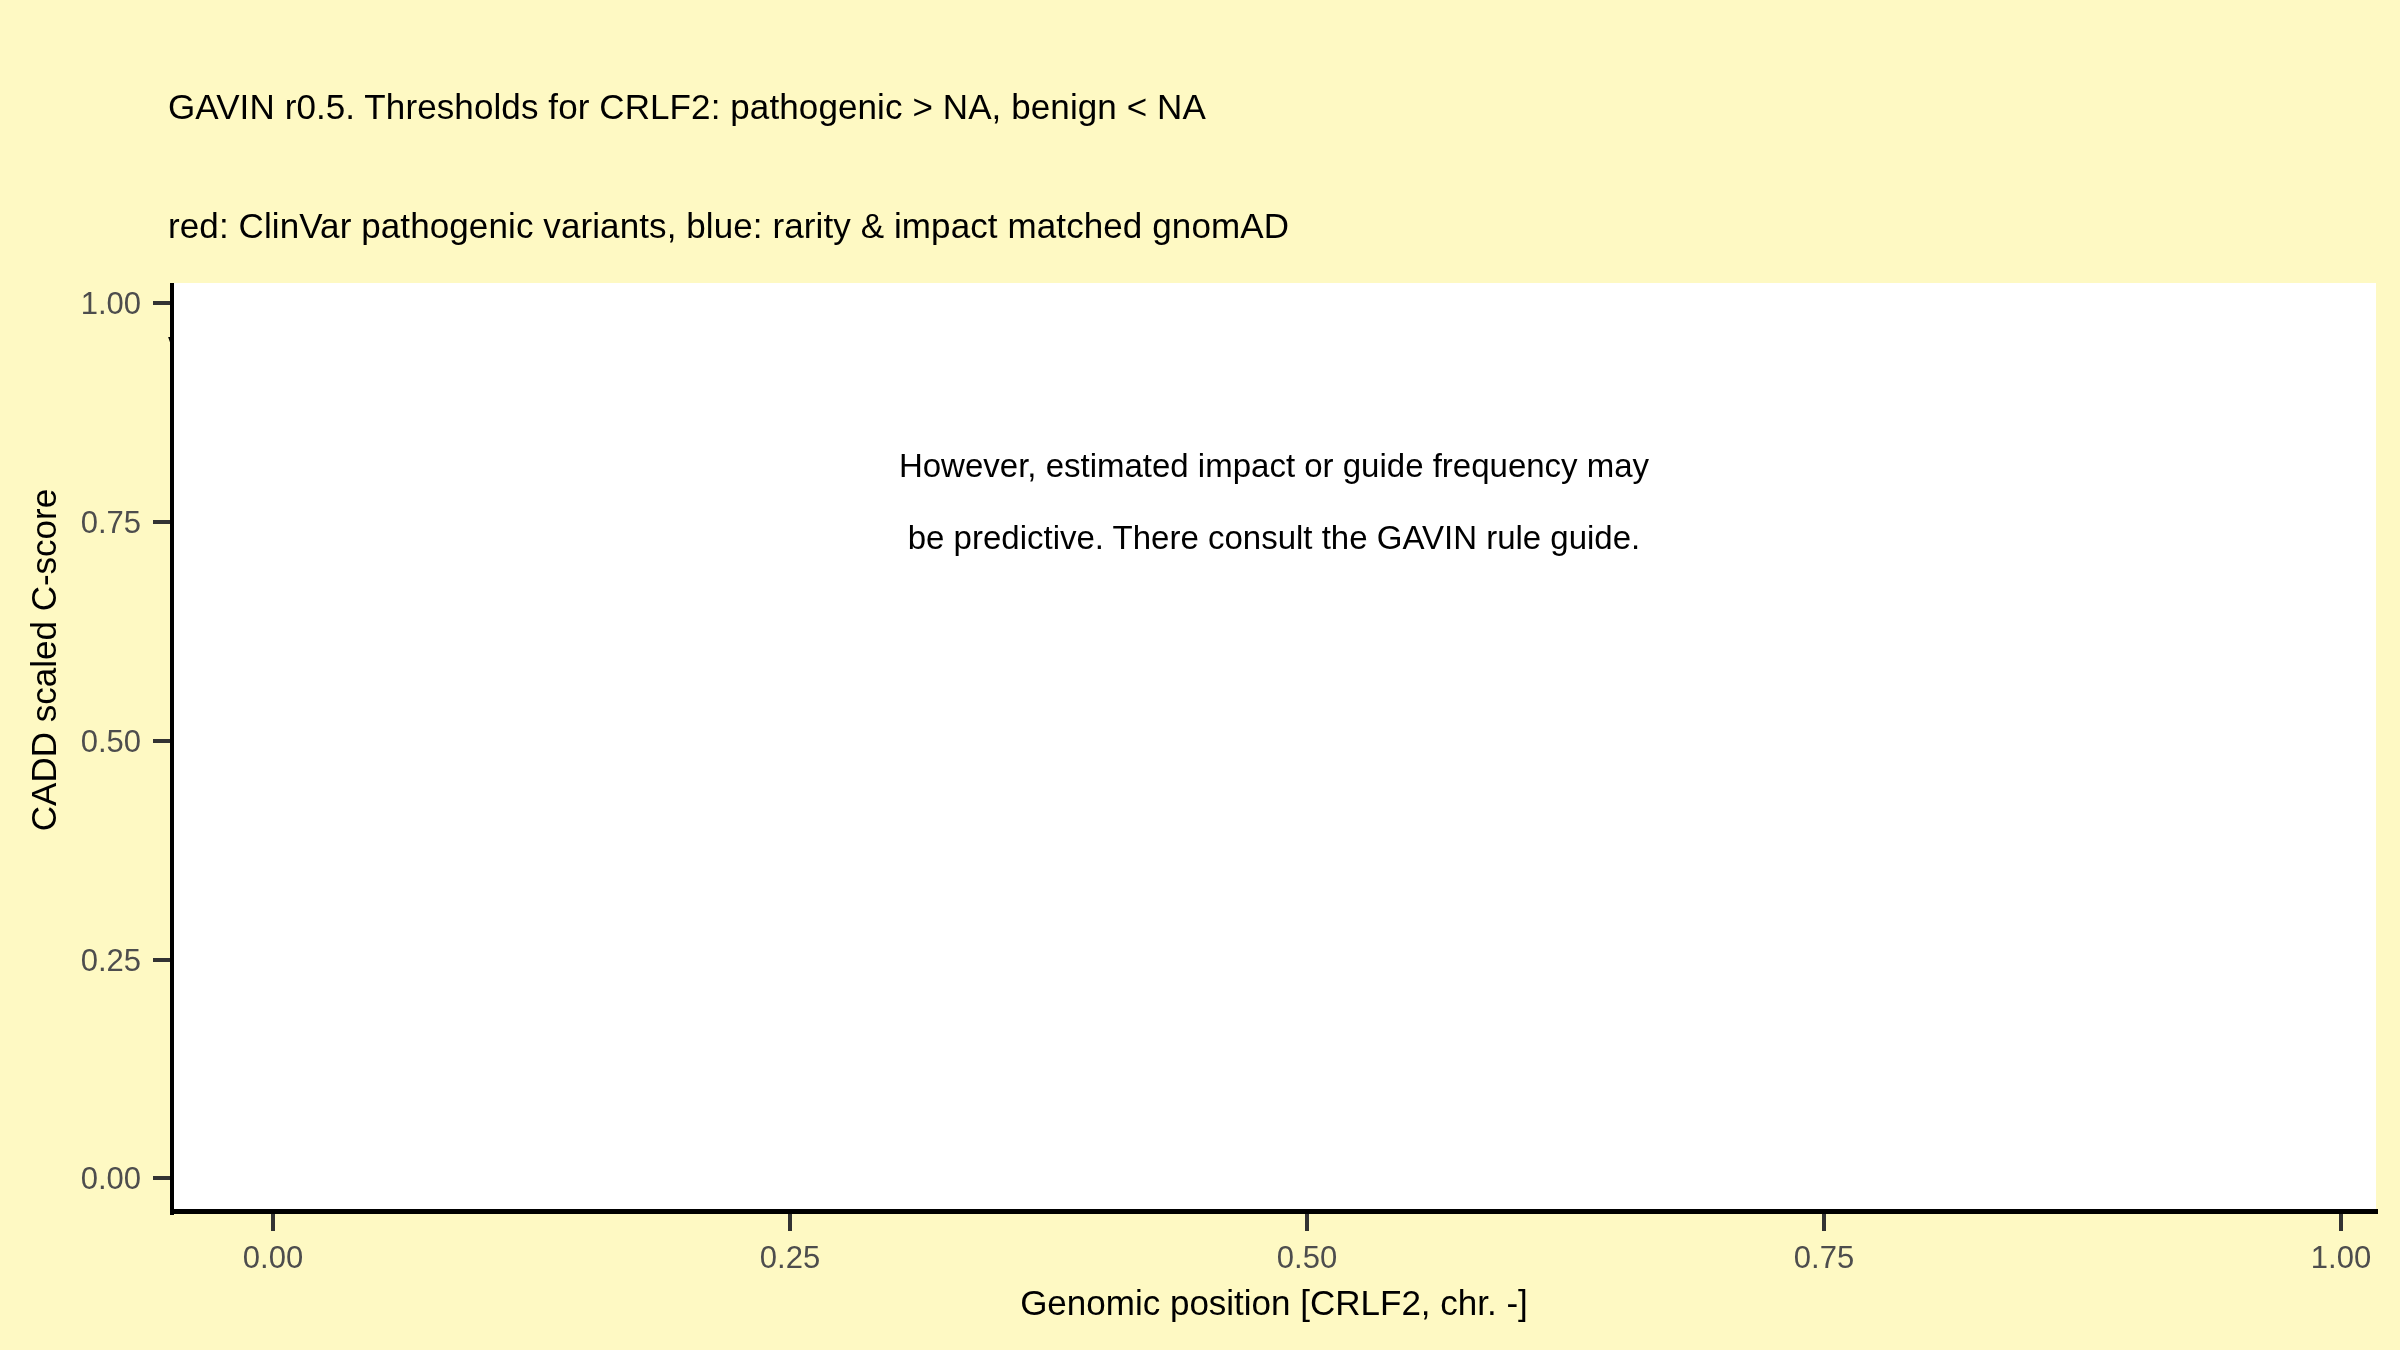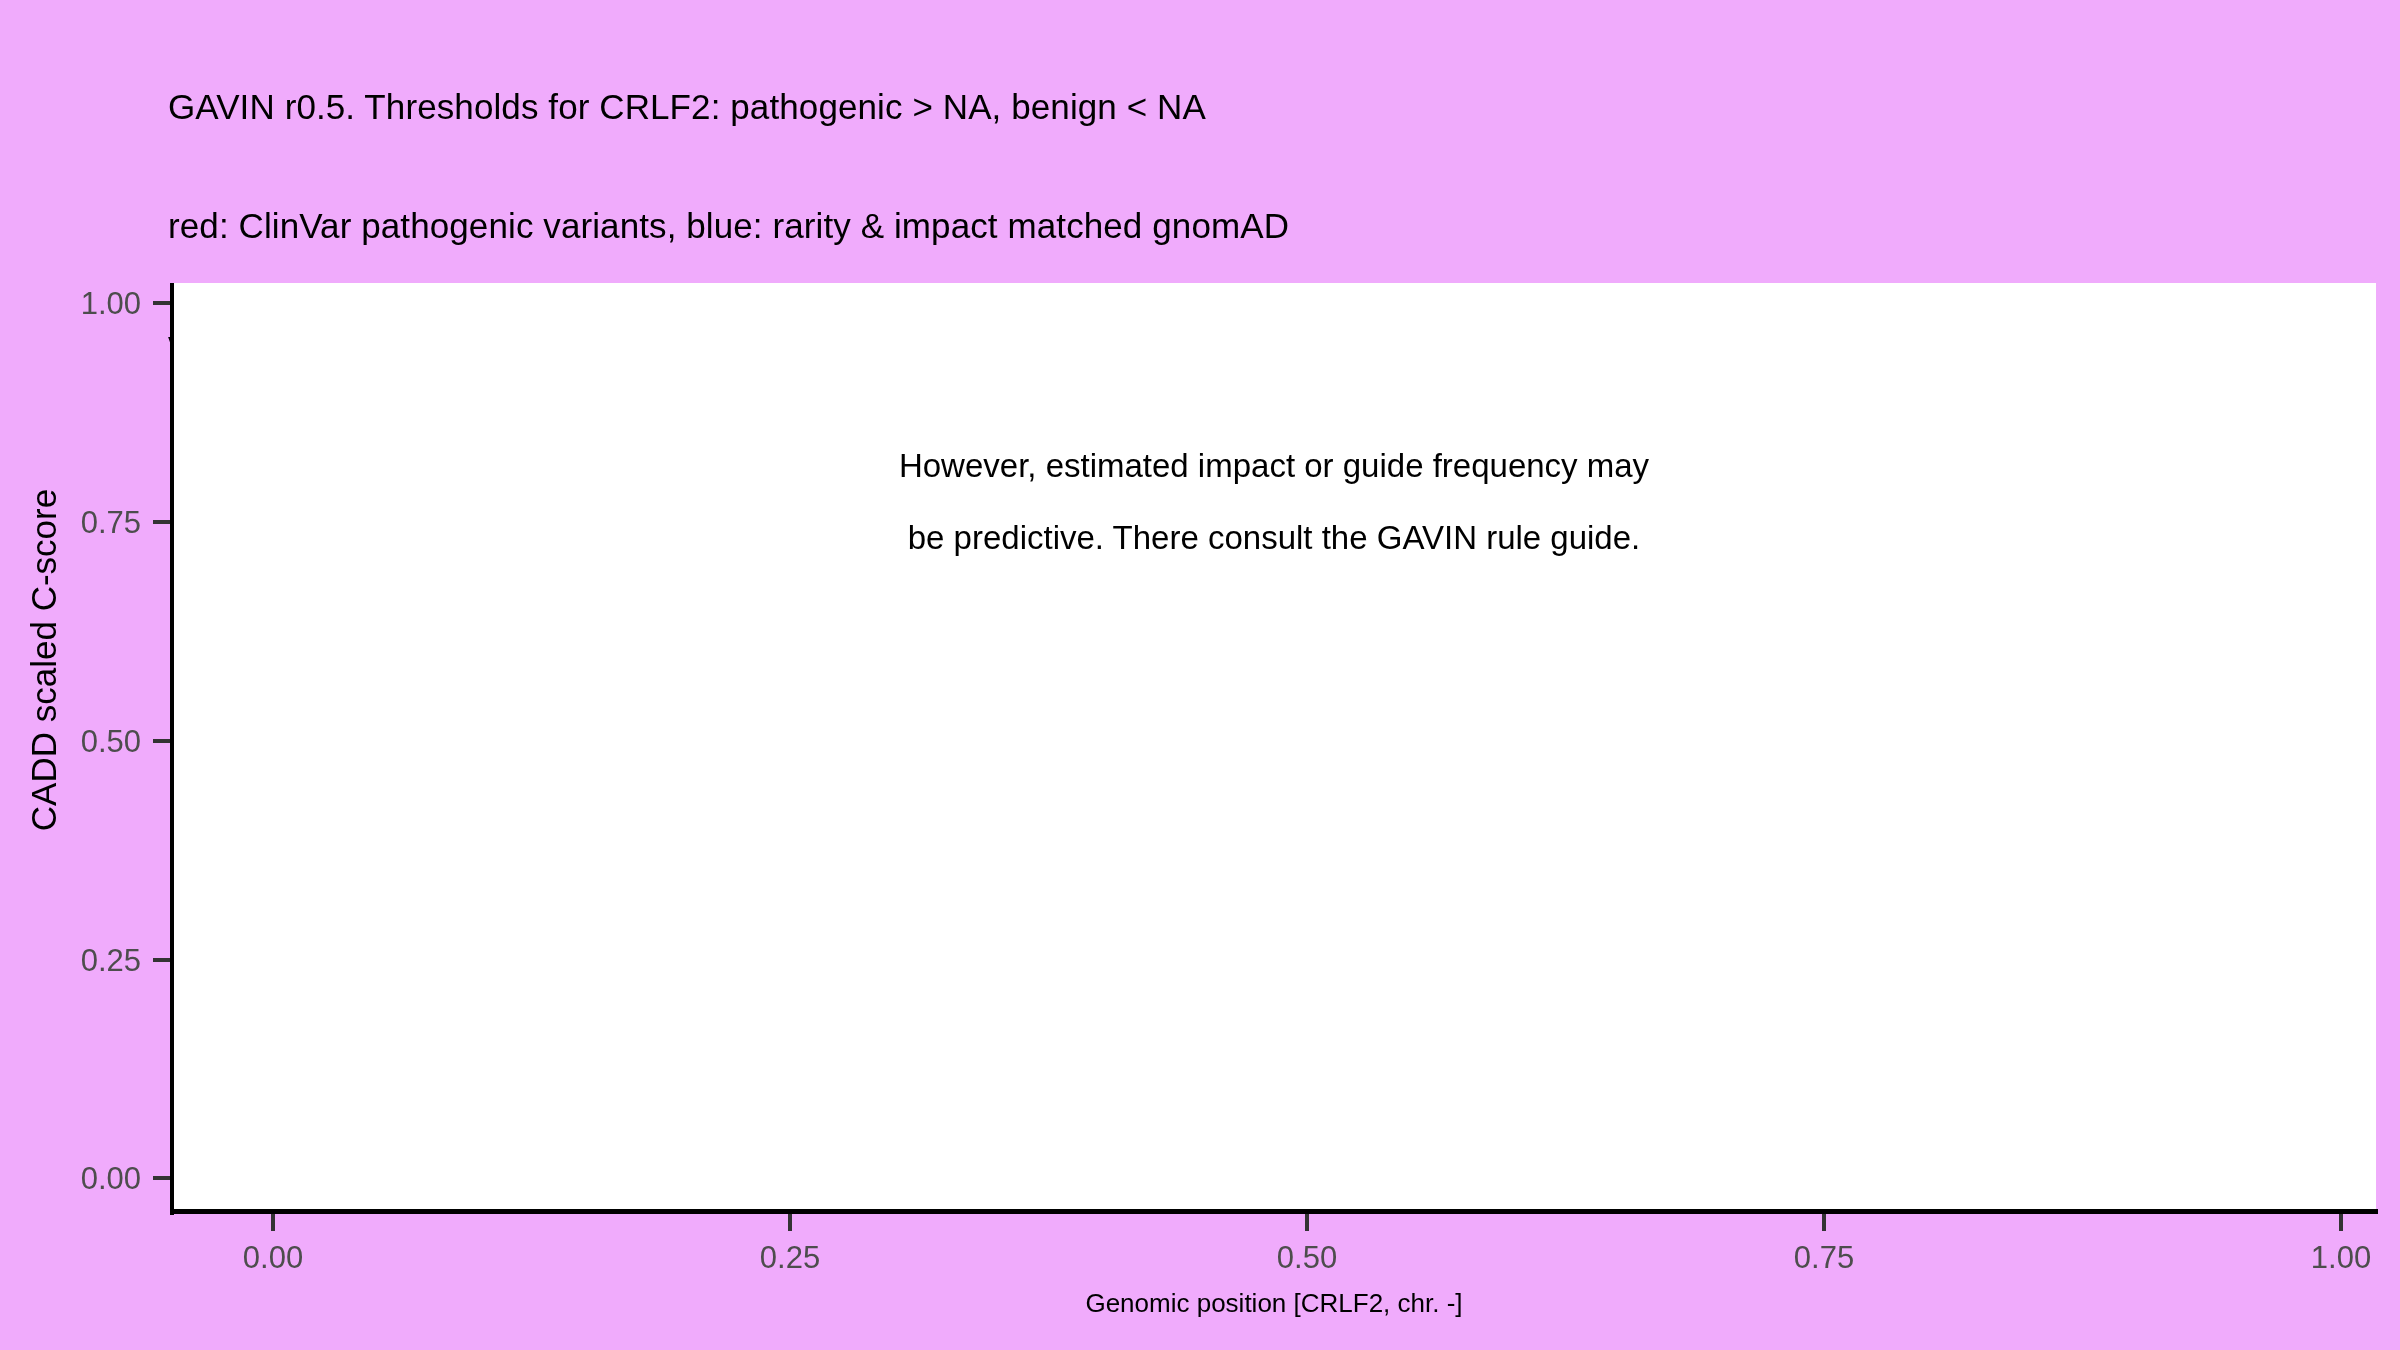--- a/index.html
+++ b/index.html
@@ -12,21 +12,21 @@
     height: 1350px;
     font-family: "Liberation Sans", sans-serif;
     color: #000000;
     overflow: hidden;
   }
 
   #page {
     position: relative;
     width: 2400px;
     height: 1350px;
-    background: #f0abfc;
+    background: #fef9c3;
   }
 
   
   .plot-title {
     position: absolute;
     left: 168px;
     top: 8px;
     width: 2000px;
     font-size: 35px;
     line-height: 39.5px;
@@ -49,21 +49,21 @@
     line-height: 52px;
     text-align: center;
     color: #000000;
   }
   .x-axis-title {
     position: absolute;
     left: 172px;
     top: 1282px;
     width: 2204px;
     text-align: center;
-    font-size: 26px;
+    font-size: 35px;
     line-height: 42px;
     color: #000000;
   }
 
   
   .panel {
     position: absolute;
     left: 172px;
     top: 283px;
     width: 2204px;

